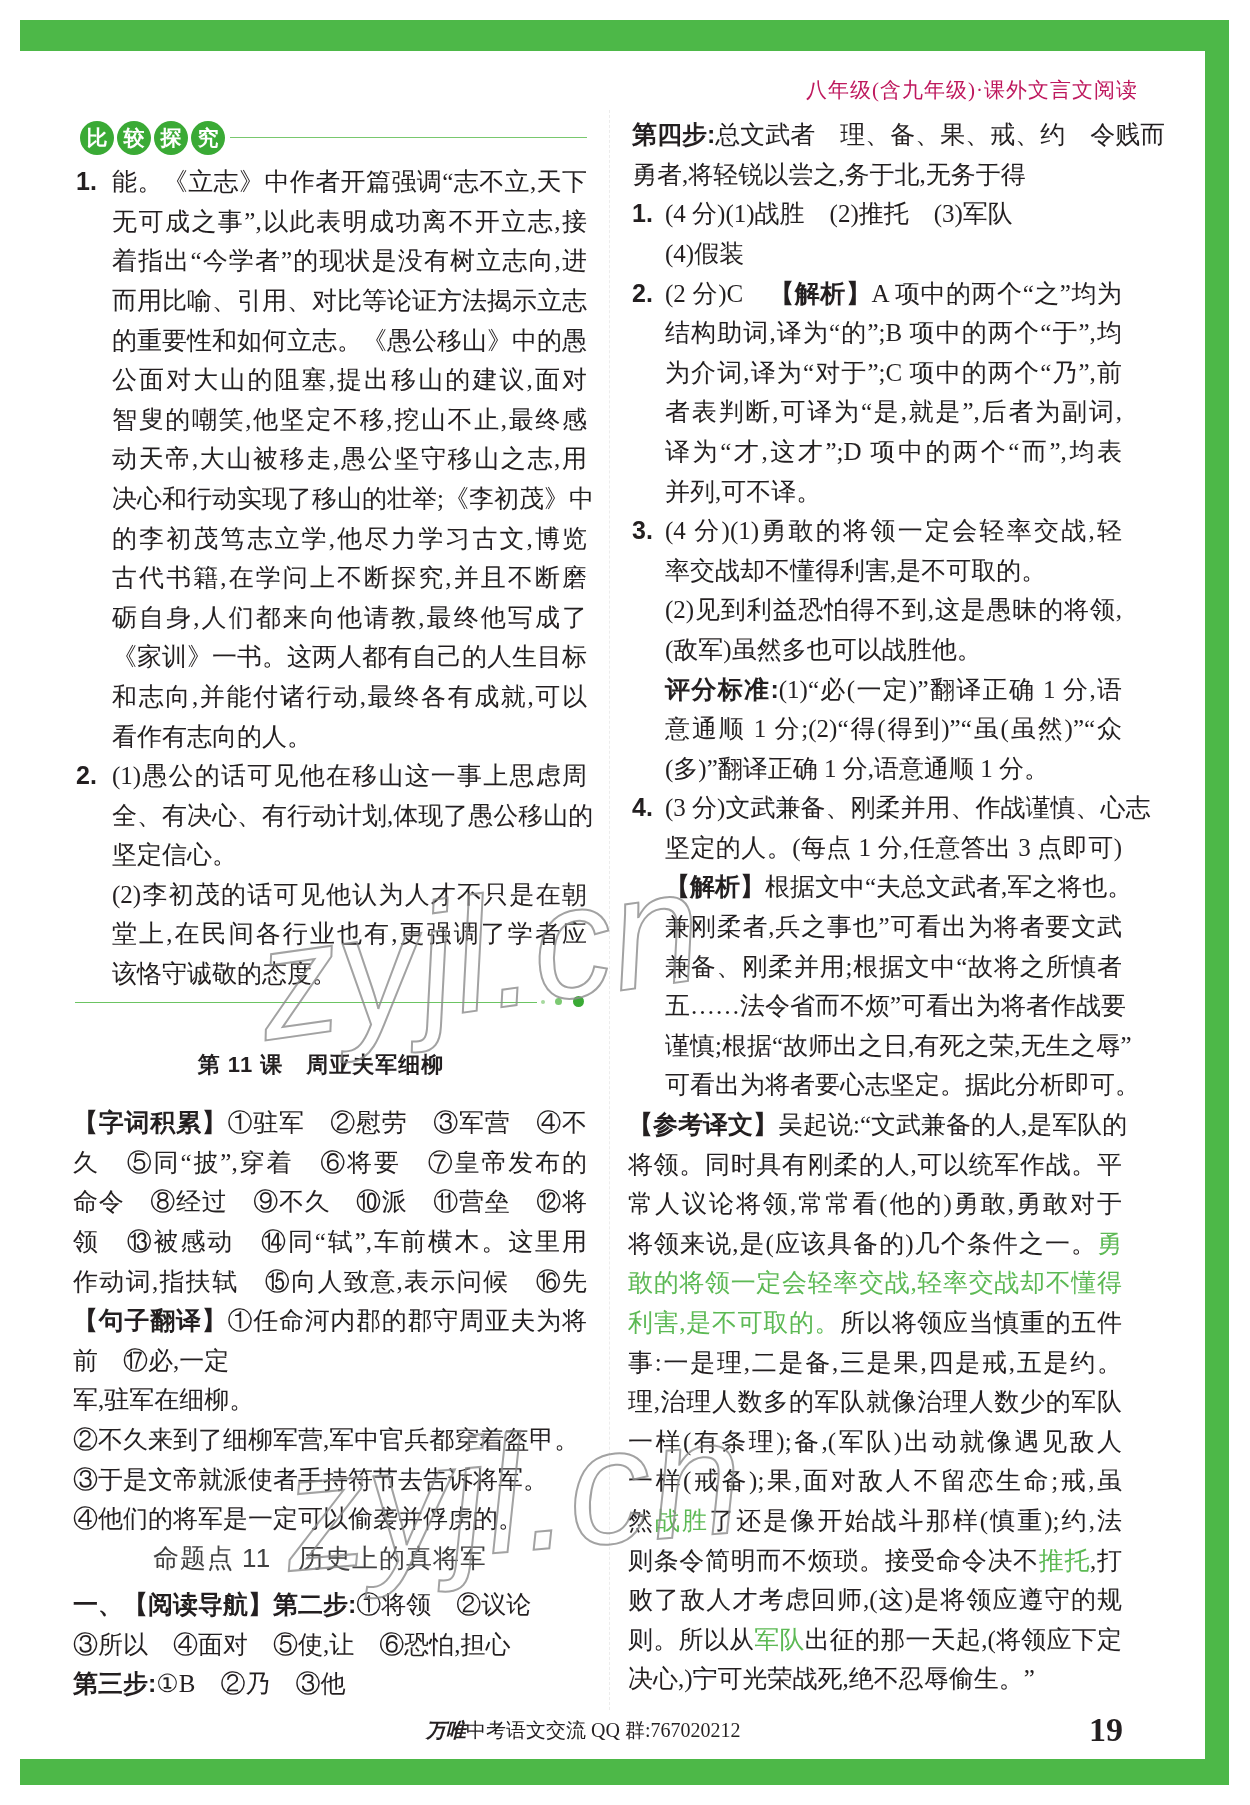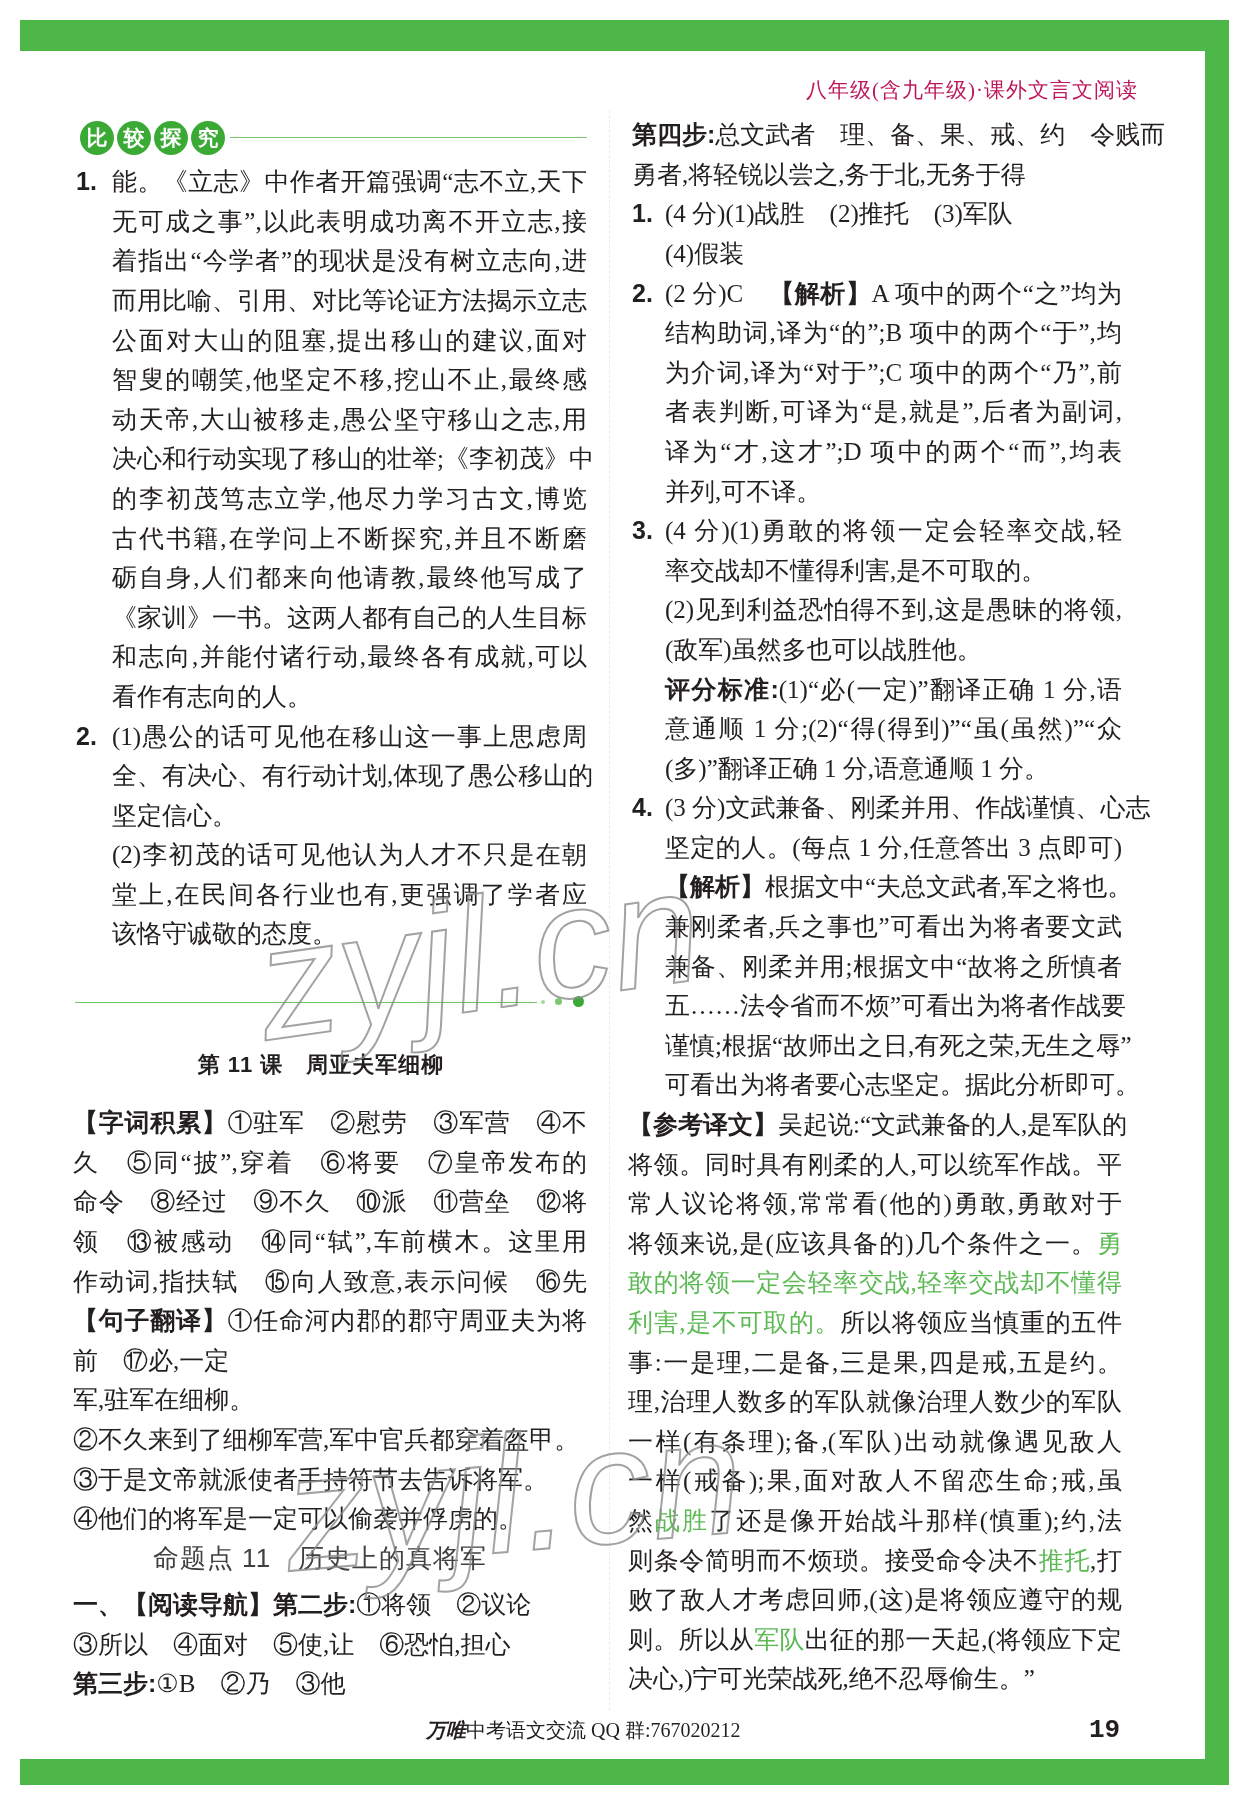--- a/index.html
+++ b/index.html
@@ -27,21 +27,21 @@
   .lbl{font-family:"Liberation Sans","DejaVu Sans",sans-serif;font-weight:bold;}
   .hl{color:#5cb954;}
   .topic{text-align:center;text-align-last:center;padding-right:20px;color:#404040;
          font-family:"Liberation Sans","DejaVu Sans",sans-serif;font-size:26px;letter-spacing:1px;}
   .lesson-title{position:absolute;left:73px;top:1045px;width:496px;height:40px;line-height:40px;text-align:center;
          font-family:"Liberation Sans","DejaVu Sans",sans-serif;font-weight:bold;font-size:22px;letter-spacing:1px;white-space:nowrap;}
   .divider{position:absolute;left:75px;top:1002px;width:462px;border-top:1.5px solid #6cc462;}
   .dot{position:absolute;border-radius:50%;}
   .footer-brand{position:absolute;left:426px;top:1717px;font-size:20px;line-height:26px;white-space:nowrap;}
   .footer-brand b{font-family:"Liberation Sans","DejaVu Sans",sans-serif;font-weight:bold;font-style:italic;}
-  .page-num{position:absolute;left:1089px;top:1712px;font-family:Liberation Mono, monospace;font-weight:bold;font-size:26px;line-height:36px;}
+  .page-num{position:absolute;left:1089px;top:1712px;font-family:Liberation Serif, serif;font-weight:bold;font-size:34px;line-height:36px;}
   .wm{position:absolute;font-family:"Liberation Sans","DejaVu Sans",sans-serif;font-style:italic;color:transparent;
       -webkit-text-stroke:2px #8c8c8c;line-height:1;white-space:nowrap;transform-origin:0 100%;pointer-events:none;opacity:.8;z-index:5;}
   .wm1{left:270px;top:905px;font-size:160px;transform:rotate(-8deg);}
   .wm2{left:292px;top:1432px;font-size:165px;transform:rotate(-5deg);}
 </style>
 </head>
 <body>
 
 <div class="frame frame-top"></div>
 <div class="frame frame-right"></div>
@@ -56,20 +56,21 @@
   <span class="badge">探</span>
   <span class="badge">究</span>
 </div>
 <div class="badge-line"></div>
 
 <div class="blk colL" style="left:73px;top:162.2px;width:514px;">
   <div class="ln ind"><span class="num">1.</span><span>能。《立志》中作者开篇强调“志不立,天下</span></div>
   <div class="ln ind"><span>无可成之事”,以此表明成功离不开立志,接</span></div>
   <div class="ln ind"><span>着指出“今学者”的现状是没有树立志向,进</span></div>
   <div class="ln ind"><span>而用比喻、引用、对比等论证方法揭示立志</span></div>
+  <div class="ln ind"><span>的重要性和如何立志。《愚公移山》中的愚</span></div>
   <div class="ln ind"><span>公面对大山的阻塞,提出移山的建议,面对</span></div>
   <div class="ln ind"><span>智叟的嘲笑,他坚定不移,挖山不止,最终感</span></div>
   <div class="ln ind"><span>动天帝,大山被移走,愚公坚守移山之志,用</span></div>
   <div class="ln ind"><span>决心和行动实现了移山的壮举;《李初茂》中</span></div>
   <div class="ln ind"><span>的李初茂笃志立学,他尽力学习古文,博览</span></div>
   <div class="ln ind"><span>古代书籍,在学问上不断探究,并且不断磨</span></div>
   <div class="ln ind"><span>砺自身,人们都来向他请教,最终他写成了</span></div>
   <div class="ln ind"><span>《家训》一书。这两人都有自己的人生目标</span></div>
   <div class="ln ind"><span>和志向,并能付诸行动,最终各有成就,可以</span></div>
   <div class="ln ind l"><span>看作有志向的人。</span></div>

